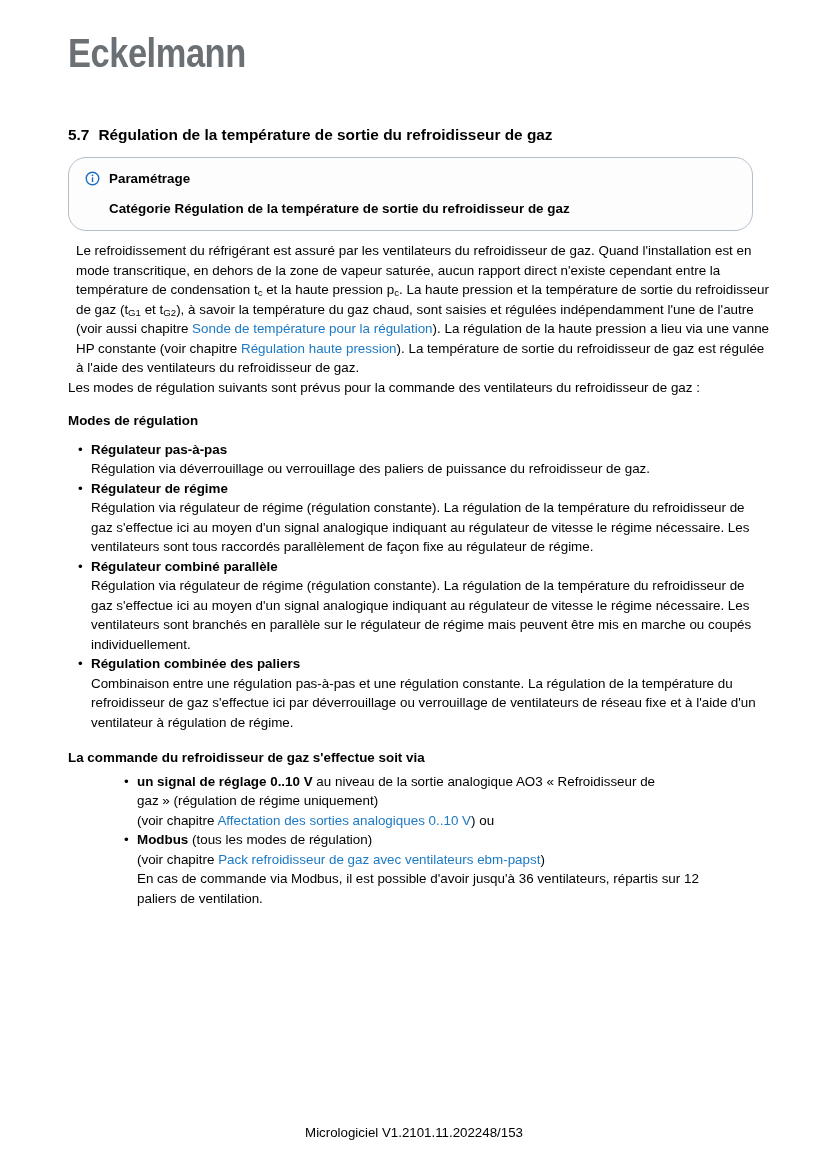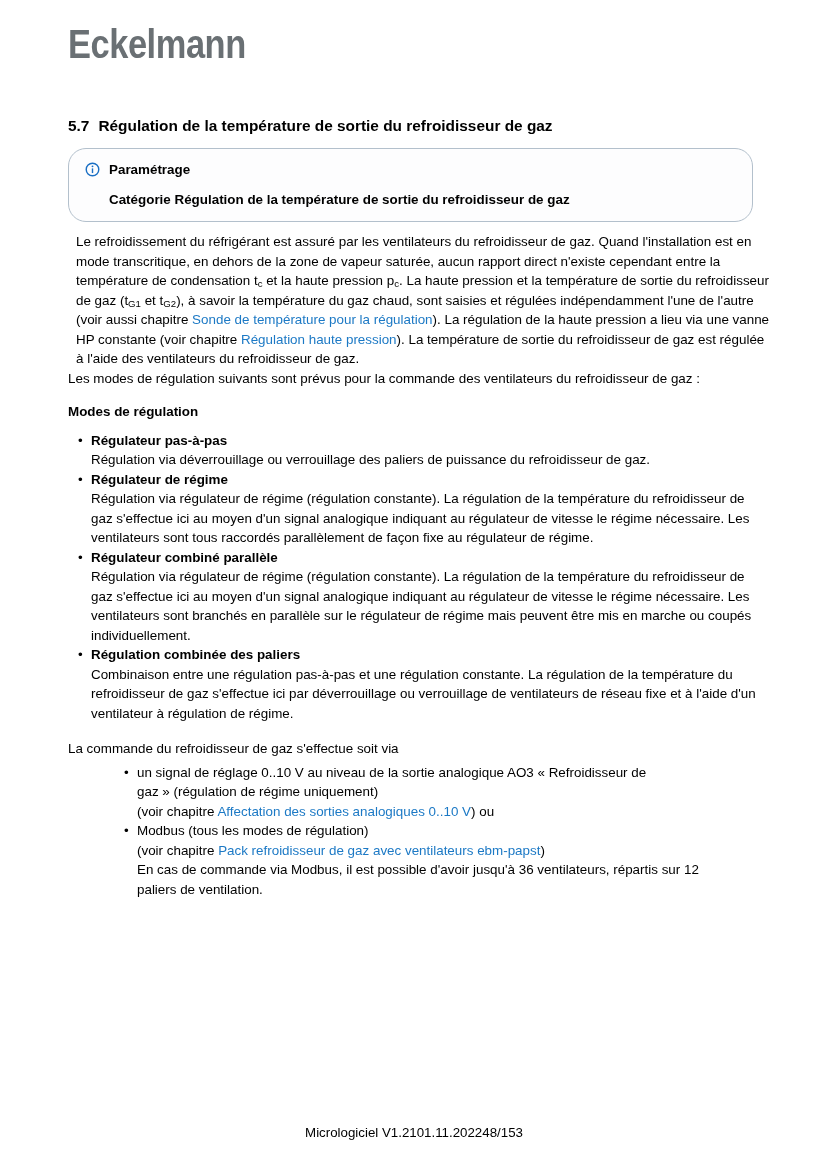--- a/index.html
+++ b/index.html
@@ -5,21 +5,21 @@
   html, body { margin: 0; padding: 0; background: #ffffff; }
   .page {
     position: relative;
     width: 827px;
     height: 1169px;
     background: #ffffff;
     font-family: "Liberation Sans", sans-serif;
     color: #111111;
     overflow: hidden;
     box-sizing: border-box;
-    padding: 24px 62px 0 68px;
+    padding: 33px 62px 0 68px;
   }
   .logo {
     font-size: 40px;
     font-weight: 700;
     line-height: 40px;
     color: #6a7074;
     letter-spacing: -0.5px;
     transform: scaleX(0.86);
     transform-origin: left center;
     white-space: nowrap;
@@ -52,41 +52,41 @@
   }
   .infotitle { font-size: 13.4px; font-weight: 700; line-height: 19.5px; color: #000; }
   .infosub   { margin-top: 10px; font-size: 13.4px; font-weight: 700; line-height: 19.5px; color: #000; }
   .body {
     font-size: 13.4px;
     line-height: 19.5px;
     color: #000000;
   }
   .para1 { margin: 10px 0 0 8px; width: 697px; }
   .bold { font-weight: 700; }
-  .b { font-weight: 400; text-align: right; }
+  .b { font-weight: 700; text-align: right; }
   .modes-head { margin-top: 14px; }
   sub { font-size: 0.72em; vertical-align: -0.22em; line-height: 0; }
   a.doc-link { color: #1c79c5; text-decoration: none; cursor: pointer; }
   ul.blist {
     list-style: none;
     margin: 9px 0 0 0;
     padding: 0 0 0 10px;
   }
   ul.blist li { display: flex; }
   ul.blist .marker {
     flex: none;
     width: 13px;
     font-size: 13.4px;
     line-height: 19.5px;
     color: #000;
   }
   ul.blist .li-content { width: 672px; }
   ul.nested { margin-top: 4px; padding-left: 56px; }
   ul.nested .li-content { width: 625px; }
-  .cmd-intro { margin: 16px 0 0 0; }
+  .cmd-intro { margin: 16px 0 0 0; font-weight: bold; }
   .footer {
     position: absolute;
     left: 68px;
     right: 67px;
     top: 1124px;
     display: flex;
     justify-content: center;
     font-size: 13.3px;
     line-height: 17px;
     color: #000000;

